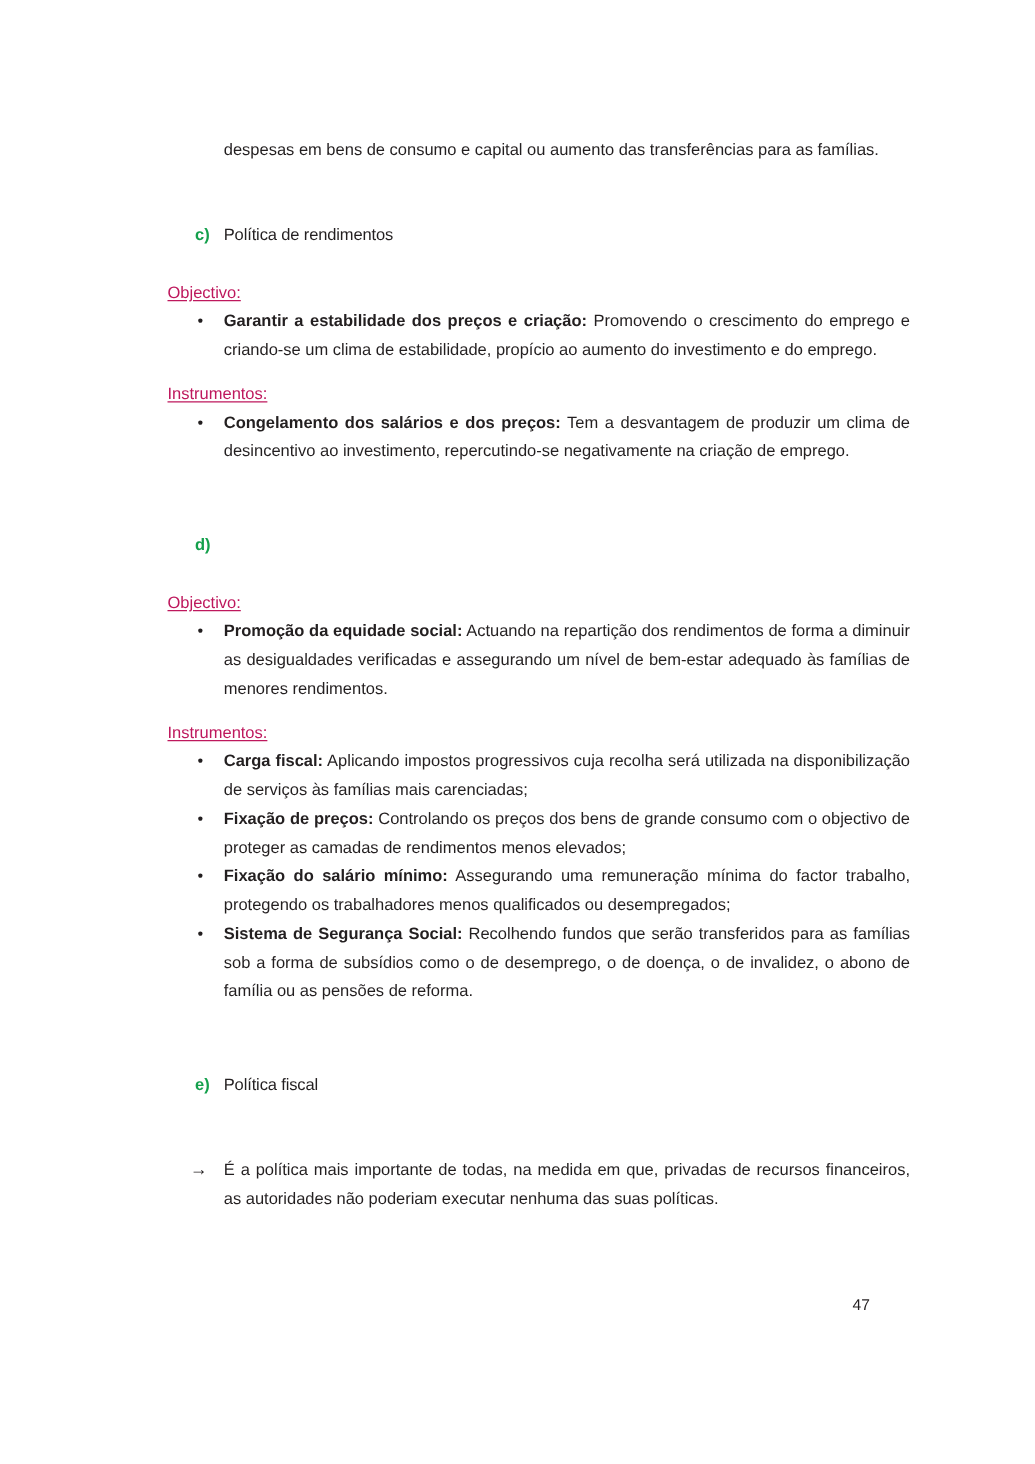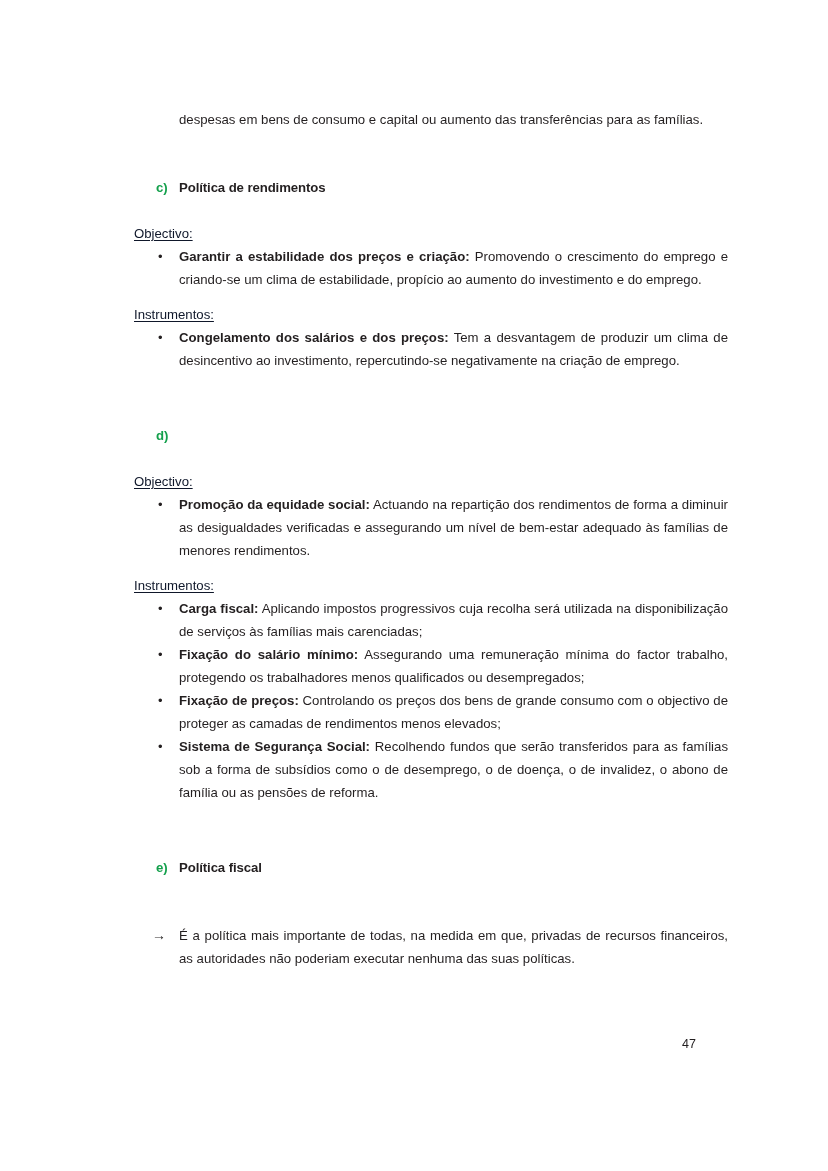--- a/index.html
+++ b/index.html
@@ -53,33 +53,33 @@
   }
   .heading .marker {
     color: #14a04c;
     font-weight: bold;
     font-size: 13.2px;
     line-height: 23px;
     width: 23px;
     flex: 0 0 23px;
   }
   .heading .htext {
-    font-weight: bold;
+    font-weight: normal;
     font-size: 13.2px;
     line-height: 23px;
     color: #231f20;
     letter-spacing: -0.1px;
   }
 
   
   .label {
     margin: 0;
     font-size: 13.2px;
     line-height: 23px;
-    color: #0f172a;
+    color: #be185d;
   }
   .label span {
     text-decoration: underline;
     text-underline-offset: 2px;
   }
 
   
   ul.bullets {
     list-style: none;
     margin: 0;
@@ -209,24 +209,24 @@
 
     <p class="label">
       <span>Instrumentos:</span>
     </p>
 
     <ul class="bullets">
       <li>
         <span class="lead">Carga fiscal:</span><span> Aplicando impostos progressivos cuja recolha será utilizada na disponibilização de serviços às famílias mais carenciadas;</span>
       </li>
       <li>
+        <span class="lead">Fixação de preços:</span><span> Controlando os preços dos bens de grande consumo com o objectivo de proteger as camadas de rendimentos menos elevados;</span>
+      </li>
+      <li>
         <span class="lead">Fixação do salário mínimo:</span><span> Assegurando uma remuneração mínima do factor trabalho, protegendo os trabalhadores menos qualificados ou desempregados;</span>
-      </li>
-      <li>
-        <span class="lead">Fixação de preços:</span><span> Controlando os preços dos bens de grande consumo com o objectivo de proteger as camadas de rendimentos menos elevados;</span>
       </li>
       <li>
         <span class="lead">Sistema de Segurança Social:</span><span> Recolhendo fundos que serão transferidos para as famílias sob a forma de subsídios como o de desemprego, o de doença, o de invalidez, o abono de família ou as pensões de reforma.</span>
       </li>
     </ul>
 
     <div class="gap-xl"></div>
 
     <div class="heading">
       <span class="marker">e)</span>

